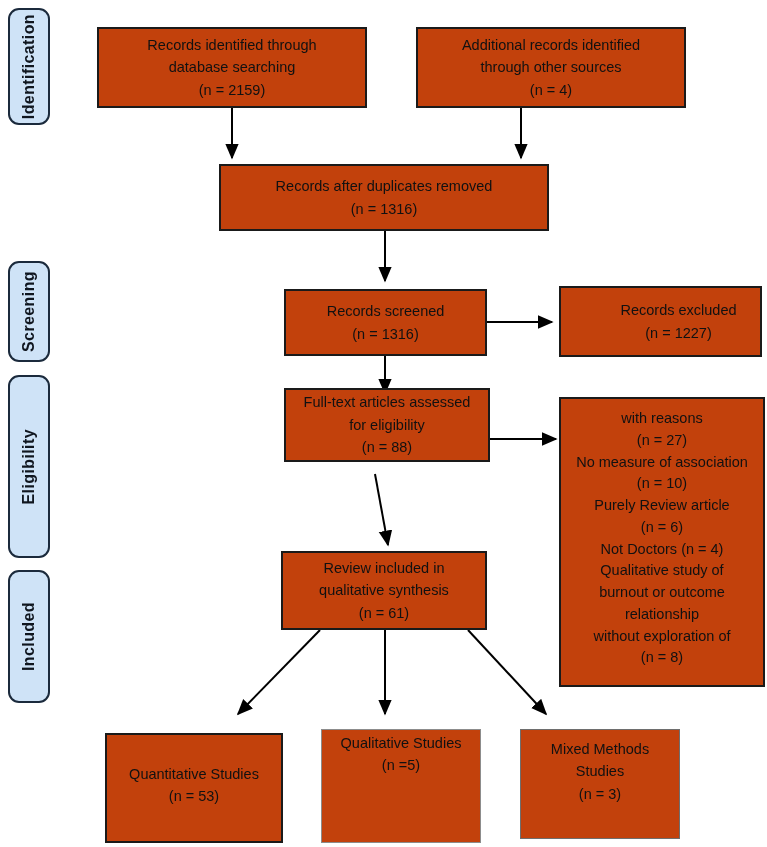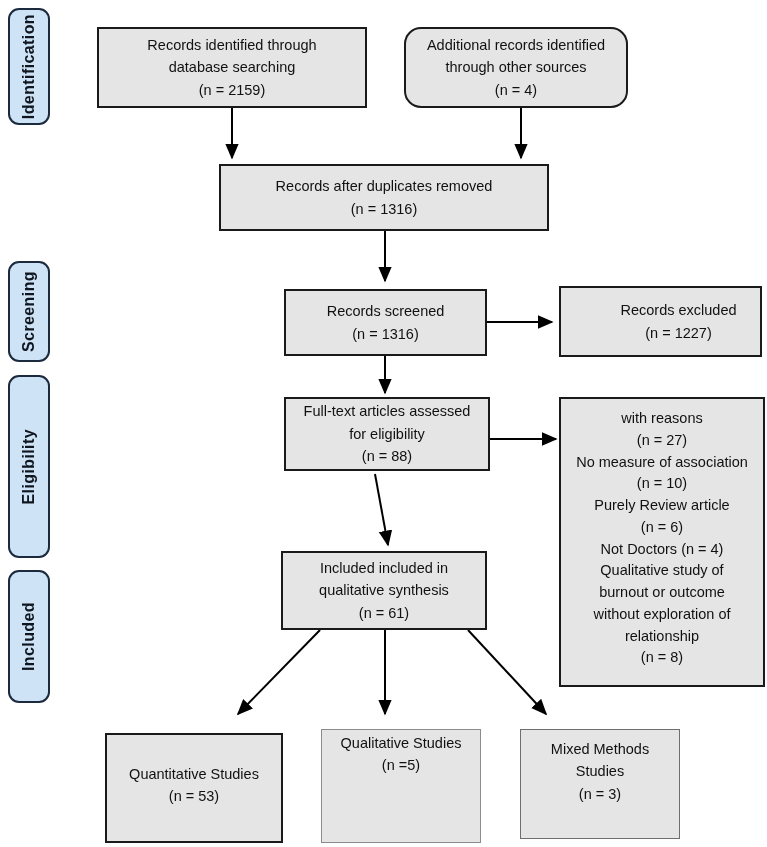--- a/index.html
+++ b/index.html
@@ -27,21 +27,21 @@
     font-weight:bold;
     font-size:16px;
     letter-spacing:0.4px;
     color:#10161f;
     white-space:nowrap;
   }
   
   .fbox{
     position:absolute;
     box-sizing:border-box;
-    background:#e5e5e5;
+    background:#c2410c;
     border:2px solid #1a1a1a;
     display:flex;
     flex-direction:column;
     align-items:center;
     color:#111111;
     font-size:14.5px;
     line-height:1.55;
     text-align:center;
   }
   .fbox .lines{width:100%;}
@@ -102,21 +102,21 @@
   </svg>
 
   <div class="fbox pad-center" style="left:97px;top:27px;width:270px;height:81px;">
     <div class="lines">
         <span class="ln">Records identified through</span>
         <span class="ln">database searching</span>
         <span class="ln">(n = 2159)</span>
       </div>
   </div>
 
-  <div class="fbox pad-center" style="left:404px;top:27px;width:224px;height:81px;border-radius:17px;">
+  <div class="fbox pad-center" style="left:416px;top:27px;width:270px;height:81px;">
     <div class="lines">
         <span class="ln">Additional records identified</span>
         <span class="ln">through other sources</span>
         <span class="ln">(n = 4)</span>
       </div>
   </div>
 
   <div class="fbox pad-center" style="left:219px;top:164px;width:330px;height:67px;">
     <div class="lines">
         <span class="ln">Records after duplicates removed</span>
@@ -131,48 +131,48 @@
       </div>
   </div>
 
   <div class="fbox pad-center" style="left:559px;top:286px;width:203px;height:71px;padding-left:36px;">
     <div class="lines">
         <span class="ln">Records excluded</span>
         <span class="ln">(n = 1227)</span>
       </div>
   </div>
 
-  <div class="fbox pad-center" style="left:284px;top:397px;width:206px;height:74px;">
+  <div class="fbox pad-center" style="left:284px;top:388px;width:206px;height:74px;">
     <div class="lines">
         <span class="ln">Full-text articles assessed</span>
         <span class="ln">for eligibility</span>
         <span class="ln">(n = 88)</span>
       </div>
   </div>
 
   <div class="fbox pad-top" style="left:559px;top:397px;width:206px;height:290px;padding-top:9px;line-height:1.5;">
     <div class="lines">
         <span class="ln">with reasons</span>
         <span class="ln">(n = 27)</span>
         <span class="ln">No measure of association</span>
         <span class="ln">(n = 10)</span>
         <span class="ln">Purely Review article</span>
         <span class="ln">(n = 6)</span>
         <span class="ln">Not Doctors (n = 4)</span>
         <span class="ln">Qualitative study of</span>
         <span class="ln">burnout or outcome</span>
+        <span class="ln">relationship</span>
         <span class="ln">without exploration of</span>
-        <span class="ln">relationship</span>
         <span class="ln">(n = 8)</span>
       </div>
   </div>
 
   <div class="fbox pad-center" style="left:281px;top:551px;width:206px;height:79px;">
     <div class="lines">
-        <span class="ln">Included included in</span>
+        <span class="ln">Review included in</span>
         <span class="ln">qualitative synthesis</span>
         <span class="ln">(n = 61)</span>
       </div>
   </div>
 
   <div class="fbox pad-top" style="left:105px;top:733px;width:178px;height:110px;padding-top:28px;">
     <div class="lines">
         <span class="ln">Quantitative Studies</span>
         <span class="ln">(n = 53)</span>
       </div>

